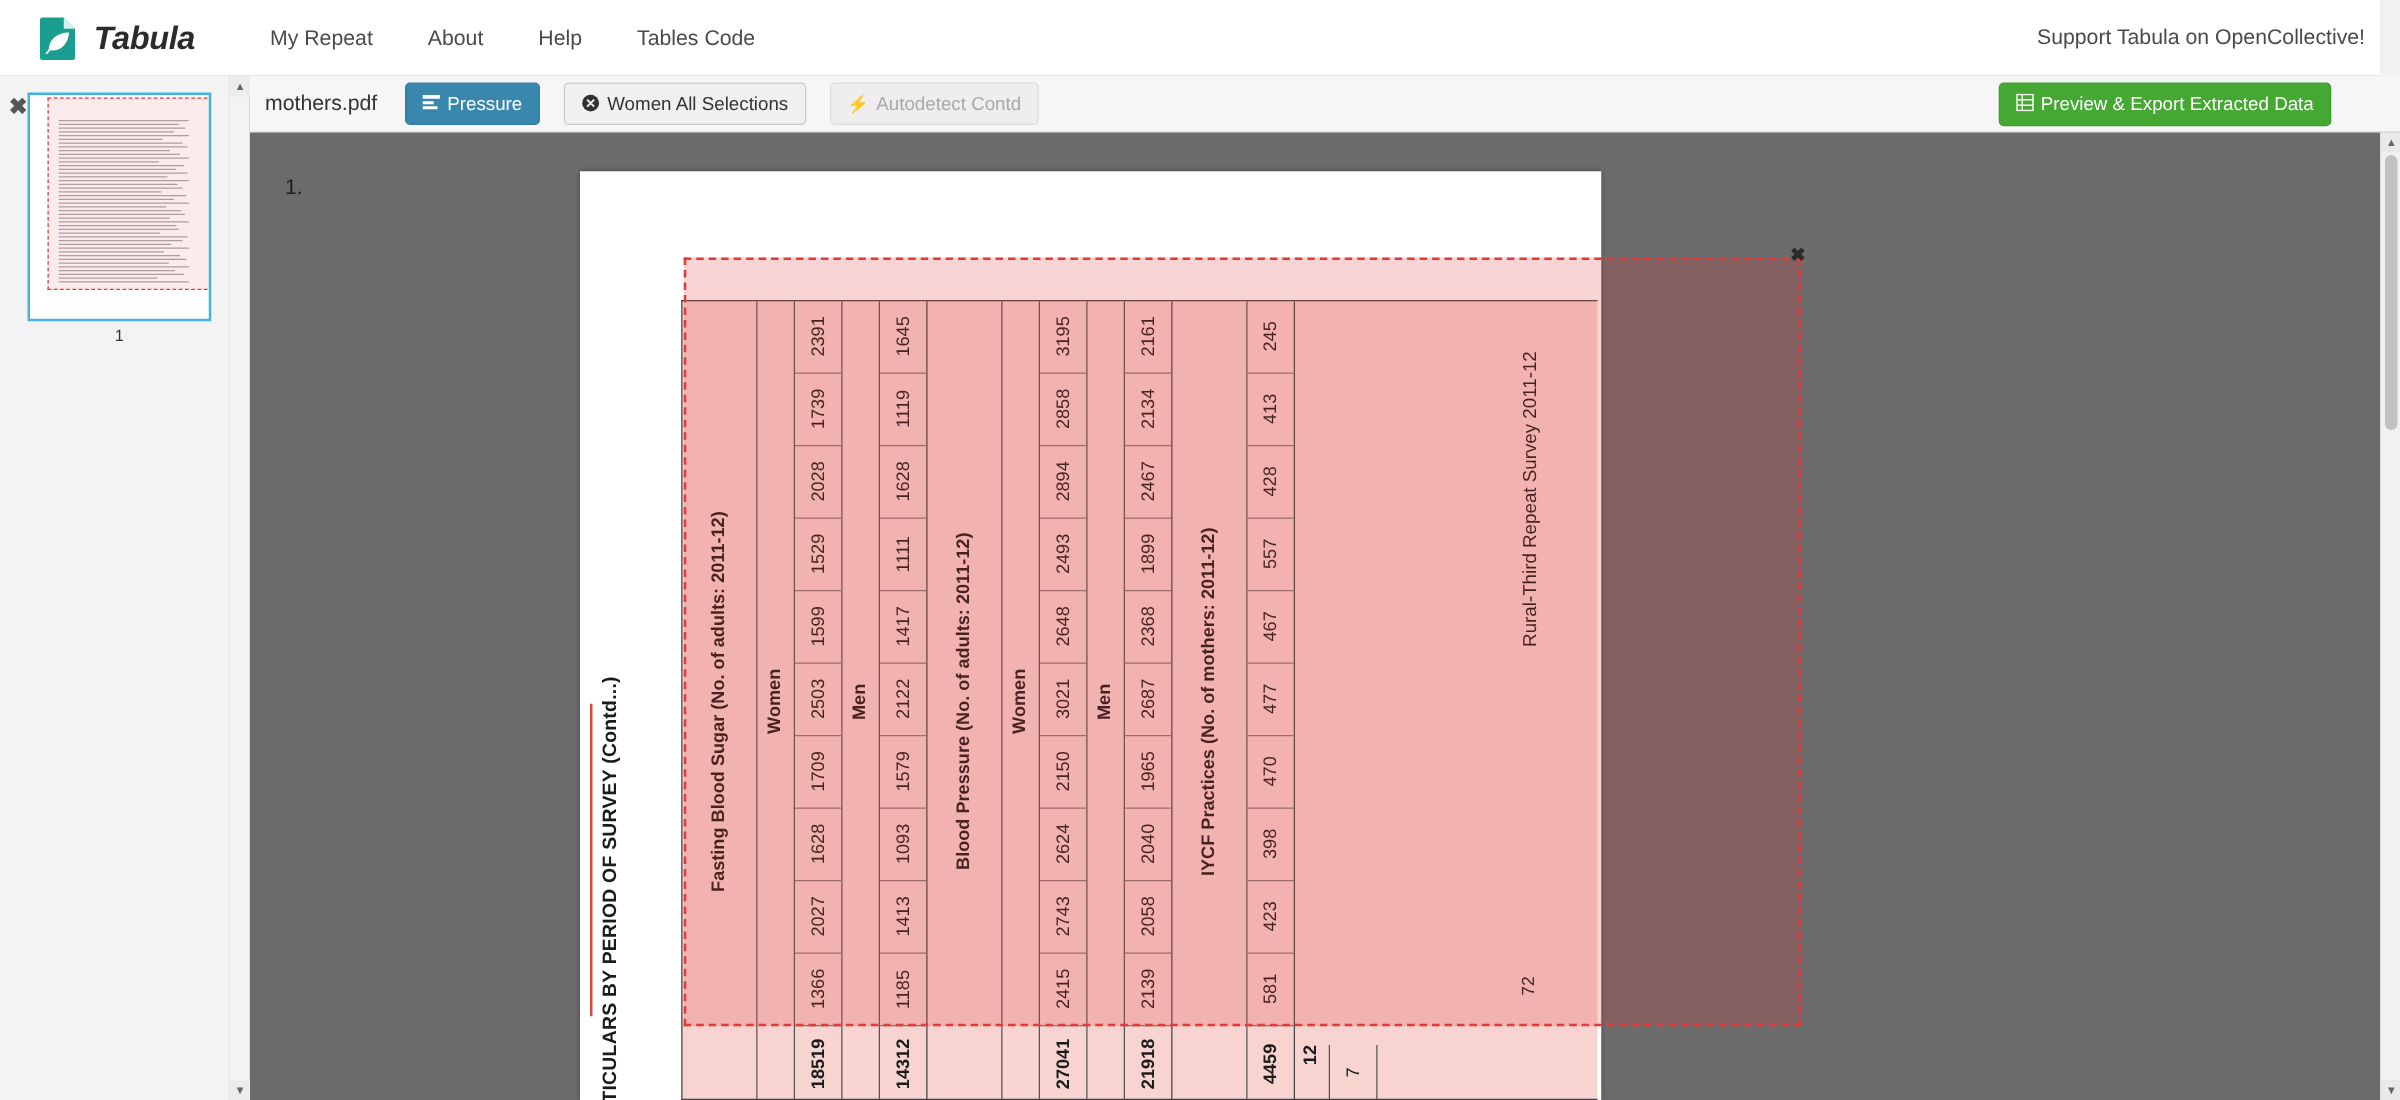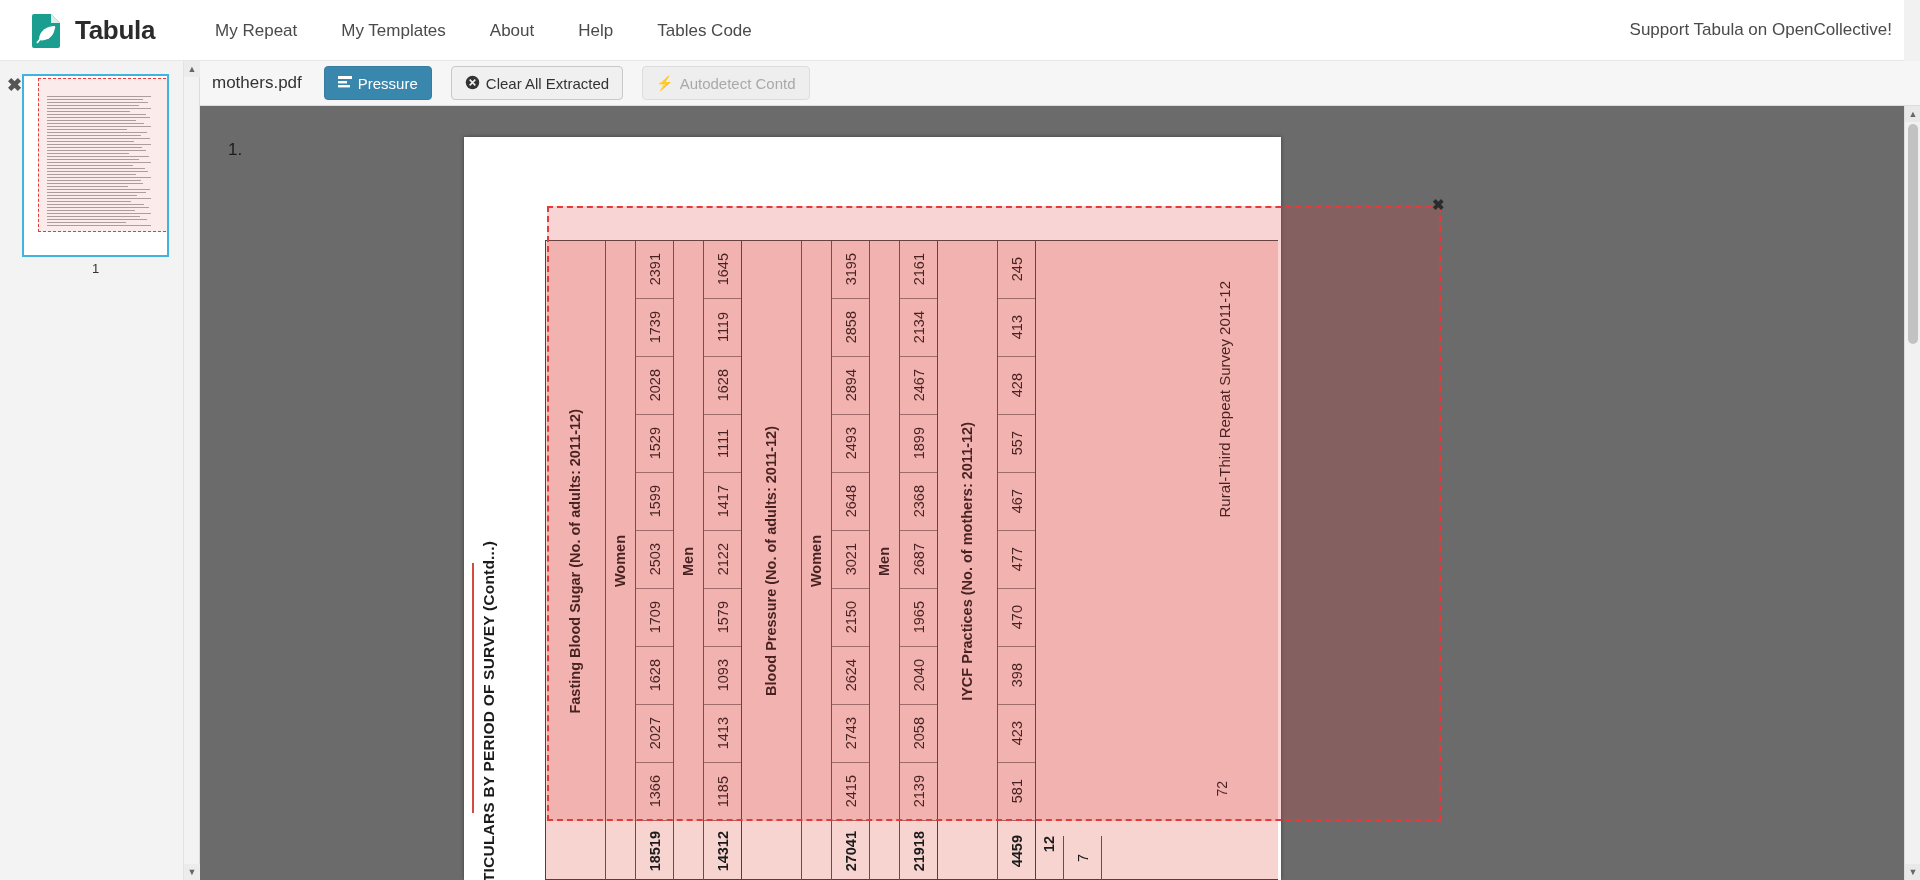--- a/index.html
+++ b/index.html
@@ -16,20 +16,21 @@
     position: absolute; top: 0; left: 0;
     width: 1920px; height: 61px;
     background: #ffffff;
     border-bottom: 1px solid #e7e7e7;
     display: flex; align-items: center;
   }
   .brand {
     display: flex; align-items: center;
     margin-left: 30px; margin-right: 38px;
     text-decoration: none;
+    font-style: italic;
   }
   .brand-logo {
     width: 34px; height: 36px;
     margin-right: 11px;
     position: relative;
   }
   .brand-name {
     font-size: 26px; font-weight: bold; color: #2b2b2b;
     letter-spacing: -0.3px;
   }
@@ -264,21 +265,20 @@
         <path d="M4 2 h17 l9 9 v23 a2 2 0 0 1 -2 2 H4 a2 2 0 0 1 -2 -2 V4 a2 2 0 0 1 2 -2 z" fill="#1a9e8f"></path>
         <path d="M21 2 l9 9 h-9 z" fill="#d8f0ec"></path>
         <path d="M9 28 C9 18, 18 14, 25 14 C25 24, 17 30, 9 28 z" fill="#ffffff"></path>
         <path d="M7 31 C12 24, 19 19, 25 15" stroke="#ffffff" stroke-width="1.6" fill="none"></path>
       </svg>
     </span>
     <span class="brand-name">Tabula</span>
   </div>
   <div class="nav-links">
     <a class="nav-link">My Repeat</a>
-    <a class="nav-link">My Templates</a>
     <a class="nav-link">About</a>
     <a class="nav-link">Help</a>
     <a class="nav-link">Tables Code</a>
   </div>
   <div class="nav-right">Support Tabula on OpenCollective!</div>
 </div>
 <div class="app-scroll-top"></div>
 
 <div class="sidebar">
   <div class="sidebar-close">✖</div>
@@ -356,28 +356,37 @@
     <span>Pressure</span>
   </div>
 
   <div class="btn btn-clear">
     <span class="ico">
       <svg width="15" height="15" viewBox="0 0 16 16">
           <circle cx="8" cy="8" r="7.2" fill="#333"></circle>
           <path d="M5 5 L11 11 M11 5 L5 11" stroke="#f0f0f0" stroke-width="1.7"></path>
         </svg>
     </span>
-    <span>Clear All Extracted</span>
+    <span>Women All Selections</span>
   </div>
 
   <div class="btn btn-auto">
     <span class="ico">⚡</span>
     <span>Autodetect Contd</span>
   </div>
 
+  <div class="btn btn-preview">
+    <span class="ico">
+      <svg width="14" height="14" viewBox="0 0 14 14">
+          <rect x="0.5" y="0.5" width="13" height="13" fill="none" stroke="#fff" stroke-width="1.3"></rect>
+          <path d="M0.5 4.8 H13.5 M0.5 9.2 H13.5 M4.8 0.5 V13.5" stroke="#fff" stroke-width="1.1"></path>
+        </svg>
+    </span>
+    <span>Preview &amp; Export Extracted Data</span>
+  </div>
 </div>
 
 <div class="doc-area">
   <div class="page-num">1.</div>
 
   <div class="pdf-page">
 
     <div class="tbl">
 
       <div class="col" style="left:0px; width:60px;">

